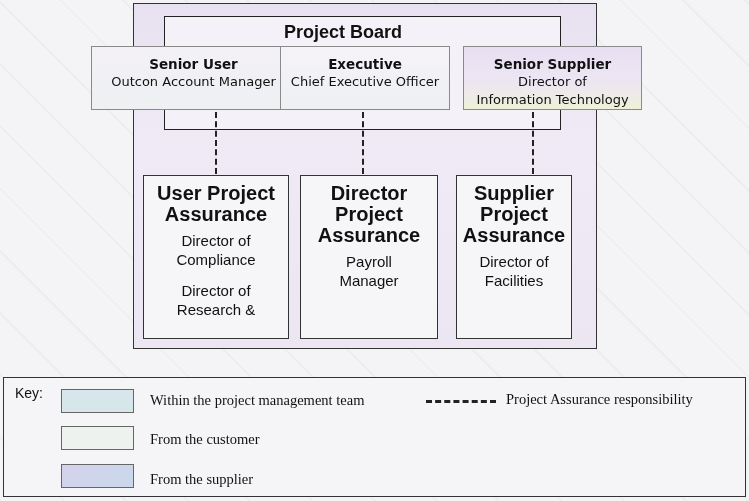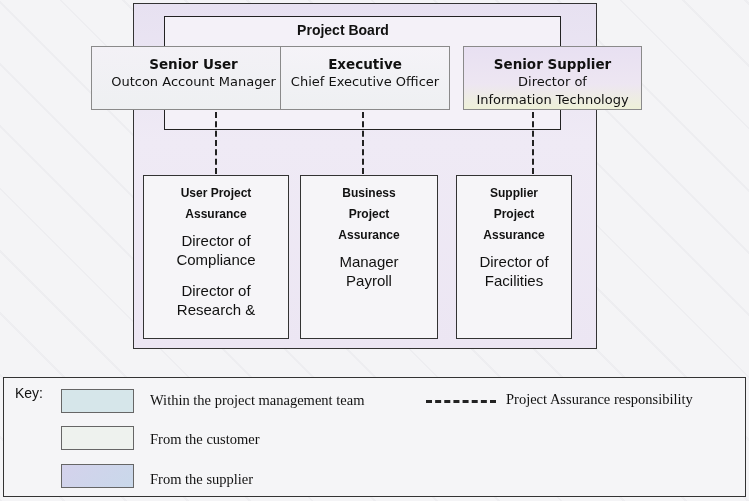--- a/index.html
+++ b/index.html
@@ -2,29 +2,29 @@
 <html><head>
 <meta charset="utf-8">
 <style>
   html, body { margin:0; padding:0; }
   body { width:749px; height:501px; position:relative; background:#f4f4f6; overflow:hidden; font-family:"Liberation Sans", sans-serif; color:#111; }
   .wm { position:absolute; inset:0; pointer-events:none;
         background-image: repeating-linear-gradient(45deg, rgba(190,190,200,0.12) 0 2px, transparent 2px 44px); }
   .outer { position:absolute; left:133px; top:3px; width:462px; height:344px; border:1.5px solid #333;
            background:linear-gradient(180deg,#e7e1f1 0%,#efeaf5 40%,#ece6f3 100%); }
   .board { position:absolute; left:164px; top:16px; width:395px; height:112px; border:1.5px solid #222; background:#f4f1f8; }
-  .board-title { position:absolute; left:164px; top:22px; width:358px; text-align:center; font-family:"Liberation Sans", sans-serif; font-weight:bold; font-size:14px; }
+  .board-title { position:absolute; left:164px; top:22px; width:358px; text-align:center; font-family:"Liberation Sans", sans-serif; font-weight:bold; font-size:18px; }
   .role { position:absolute; top:46px; height:64px; border:1px solid #8a8a8a; text-align:center; font-family:"DejaVu Sans", sans-serif; font-size:13px; box-sizing:border-box; padding-top:8px; line-height:18px; }
   .role .t { font-weight:bold; font-size:13.5px; }
   .r1 { left:91px; width:205px; background:linear-gradient(180deg,#f3f1f6,#eef0f2); }
   .r2 { left:280px; width:170px; background:linear-gradient(180deg,#f5f3f8,#eef0f2); }
   .r3 { left:463px; width:179px; background:linear-gradient(180deg,#e8e0f2 0%,#ede6f2 60%,#eef1d8 100%); }
   .dash { position:absolute; width:0; border-left:2px dashed #222; }
   .pa { position:absolute; top:175px; height:164px; border:1.5px solid #333; background:#f6f5f8; box-sizing:border-box; text-align:center; font-size:15px; line-height:19px; padding-top:7px; }
-  .pa .t { font-weight:bold; font-size:12px; line-height:21px; margin-bottom:6px; }
+  .pa .t { font-weight:bold; font-size:20px; line-height:21px; margin-bottom:6px; }
   .p1 { left:143px; width:146px; }
   .p2 { left:300px; width:138px; }
   .p3 { left:456px; width:116px; }
   .key { position:absolute; left:3px; top:377px; width:741px; height:118px; border:1.5px solid #333; background:#f5f5f7; }
   .key-label { position:absolute; left:15px; top:385px; font-size:14px; }
   .sw { position:absolute; left:61px; width:71px; height:22px; border:1px solid #666; }
   .ktxt { position:absolute; left:150px; font-size:14.5px;font-family:Liberation Serif, serif; }
   .kdash { position:absolute; left:426px; top:400px; width:70px; border-top:3px dashed #222; }
 </style>
 </head>
@@ -55,23 +55,23 @@
 <div class="dash" style="left:532px; top:112px; height:62px;"></div>
 
 <div class="pa p1">
   <div class="t"><span>User Project</span><br><span>Assurance</span></div>
   <div>Director of</div>
   <div style="margin-bottom:12px">Compliance</div>
   <div>Director of</div>
   <div>Research &amp;</div>
 </div>
 <div class="pa p2">
-  <div class="t"><span>Business</span><br><span>Project</span><br><span>Assurance</span></div>
+  <div class="t"><span>Director</span><br><span>Project</span><br><span>Assurance</span></div>
+  <div>Payroll</div>
   <div>Manager</div>
-  <div>Payroll</div>
 </div>
 <div class="pa p3">
   <div class="t"><span>Supplier</span><br><span>Project</span><br><span>Assurance</span></div>
   <div>Director of</div>
   <div>Facilities</div>
 </div>
 
 <div class="key"></div>
 <div class="key-label">Key:</div>
 <div class="sw" style="top:389px; background:#d6e6ea;"></div>

